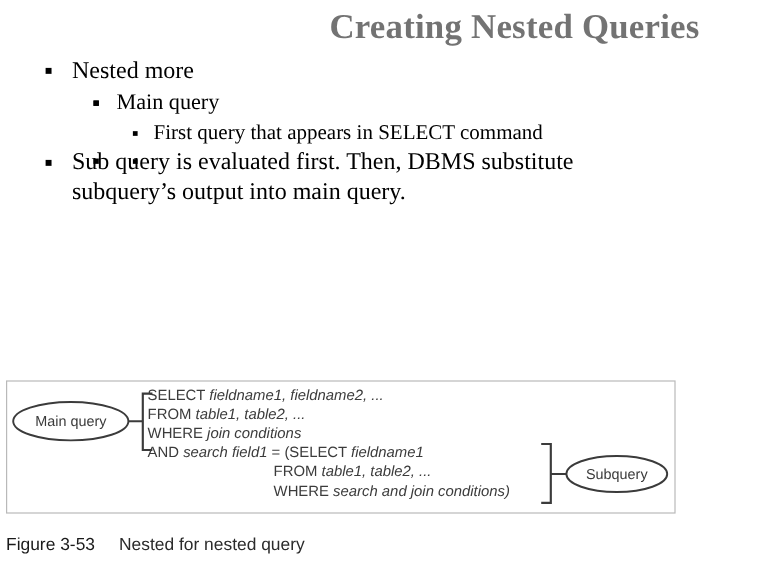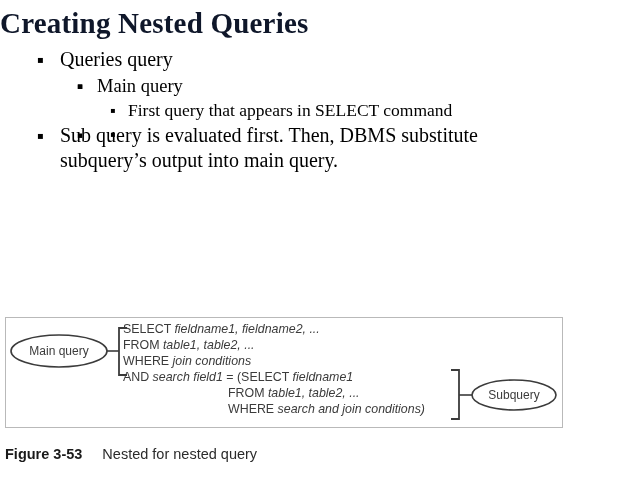--- a/index.html
+++ b/index.html
@@ -16,27 +16,27 @@
     font-family: "Liberation Serif", serif;
     color: #000000;
   }
 
   
   #slide-title {
     position: absolute;
     left: 0;
     top: 6px;
     width: 583px;
-    text-align: left;
+    text-align: right;
     font-family: "Liberation Serif", serif;
     font-weight: bold;
     font-size: 29px;
     line-height: 34px;
     letter-spacing: 0.2px;
-    color: #0f172a;
+    color: #737373;
   }
 
   
   #bullet-list {
     position: absolute;
     left: 0;
     top: 47px;
     width: 638px;
   }
   .bullet-row {
@@ -137,40 +137,40 @@
     position: absolute;
     left: 5px;
     top: 446px;
     width: 560px;
     font-family: "Liberation Sans", sans-serif;
     font-size: 14.5px;
     color: #2b2b2b;
     white-space: nowrap;
   }
   #figure-caption .cap-label {
-    font-weight: bold;
+    font-weight: normal;
     color: #1a1a1a;
   }
   #figure-caption .cap-gap {
     display: inline-block;
     width: 20px;
   }
 </style>
 </head>
 <body>
 
 <div id="slide">
 
   <div id="slide-title">Creating Nested Queries</div>
 
   <div id="bullet-list">
 
     <div class="bullet-row lvl1">
       <span class="bullet-mark">▪</span>
-      <span class="bullet-text">Queries query</span>
+      <span class="bullet-text">Nested more</span>
     </div>
 
     <div class="bullet-row lvl2">
       <span class="bullet-mark">▪</span>
     </div>
 
     <div class="bullet-row lvl2">
       <span class="bullet-mark">▪</span>
       <span class="bullet-text">Main query</span>
     </div>

